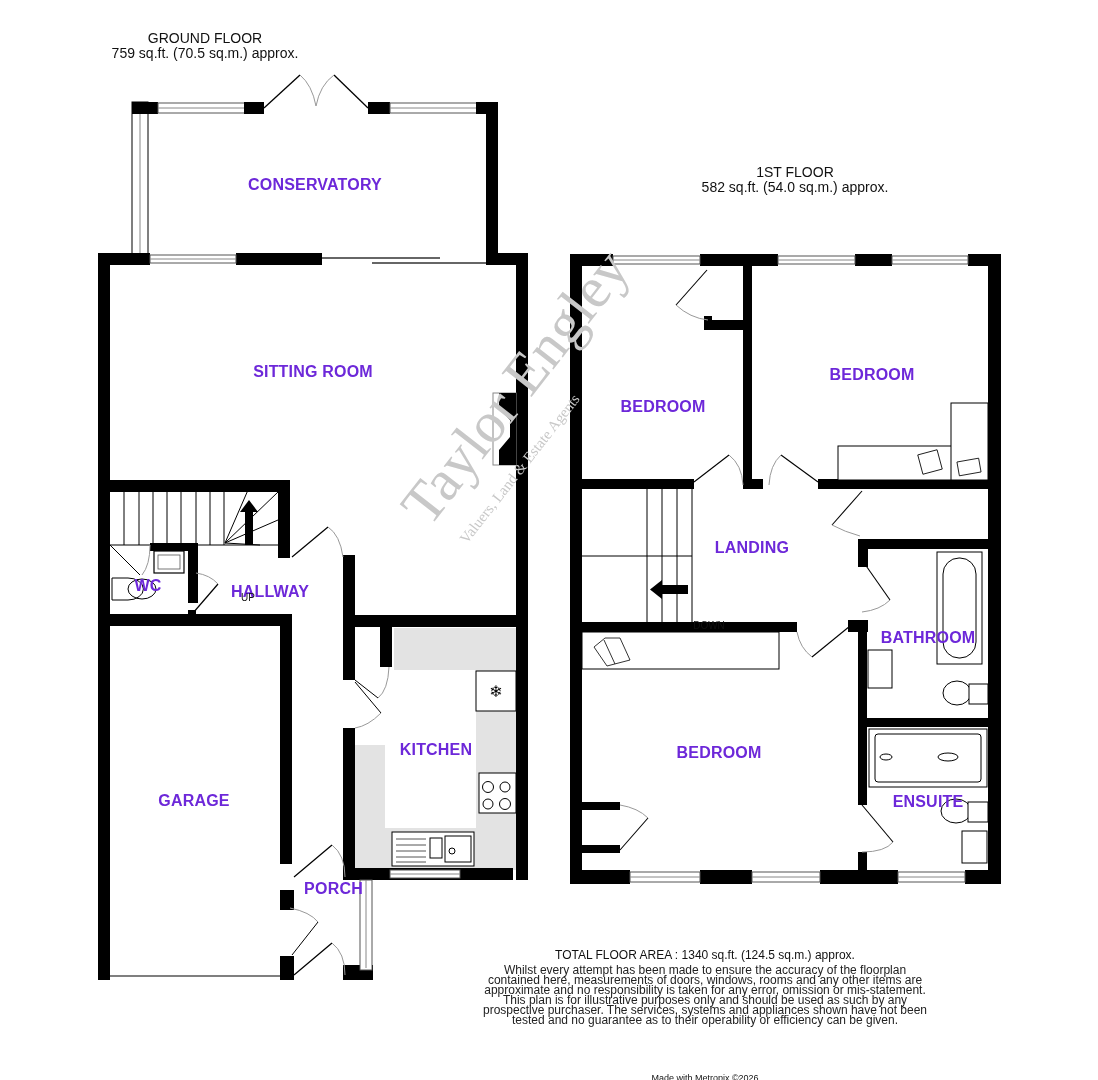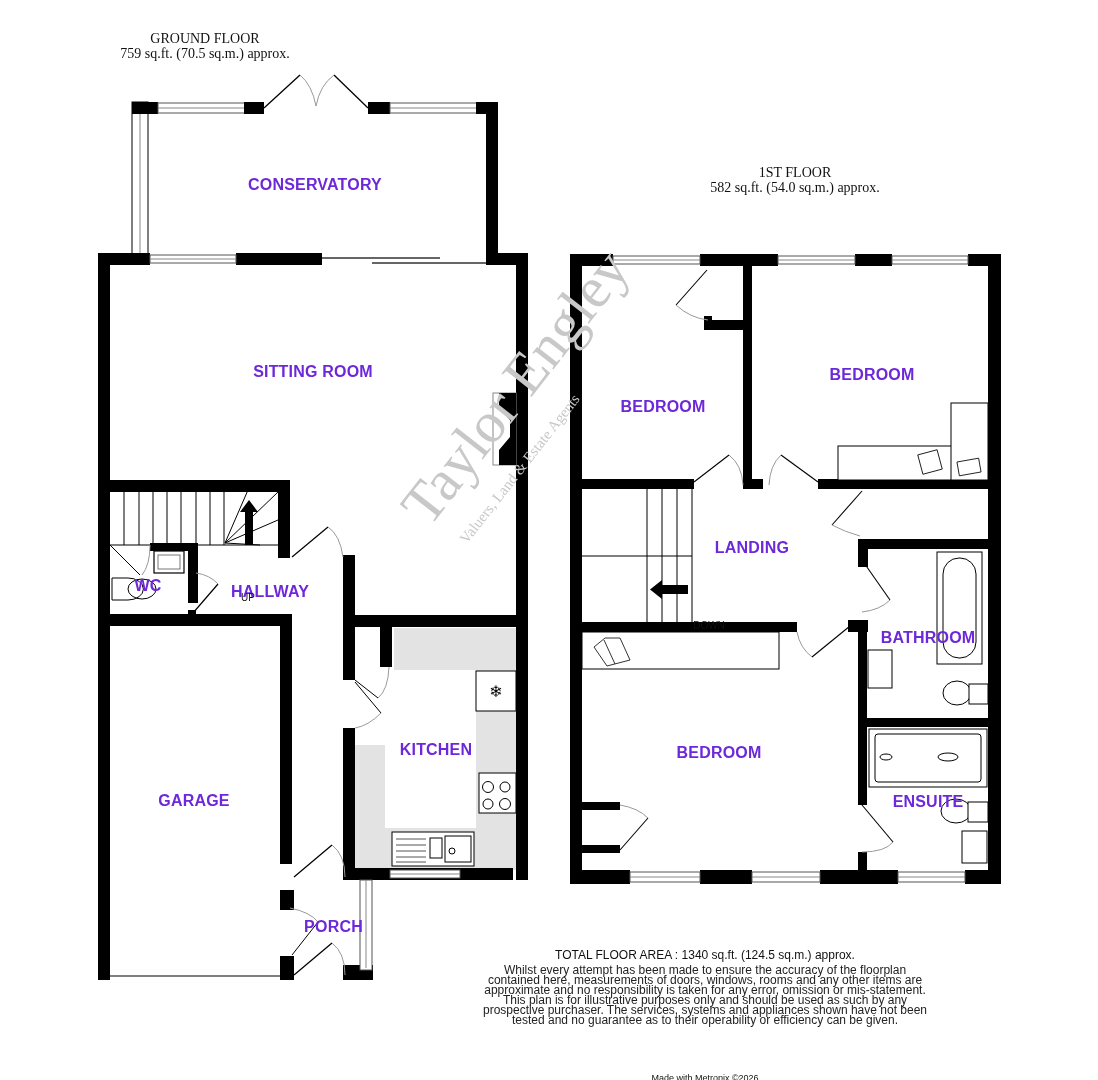--- a/index.html
+++ b/index.html
@@ -1,19 +1,19 @@
 <!DOCTYPE html>
 <html><head>
 <meta charset="utf-8">
 <style>
   html, body { margin: 0; padding: 0; background: #ffffff; }
   body { width: 1098px; height: 1080px; position: relative; overflow: hidden;
          font-family: "Liberation Sans", sans-serif; color: #111; }
   .abs { position: absolute; }
-  .floor-caption { text-align: center; font-size: 14px; line-height: 15px; color: #111; font-family: Liberation Serif, serif; }
+  .floor-caption { text-align: center; font-size: 14px; line-height: 15px; color: #111; }
   .floor-caption span { display: block; }
   svg.plan { position: absolute; left: 0; top: 0; }
   .room-label { position: absolute; font-weight: bold; font-size: 16px; letter-spacing: 0.2px;
                 white-space: nowrap; transform: translate(-50%, -50%); color: #6d28d9; }
   .small-label { position: absolute; font-size: 10px; transform: translate(-50%, -50%); color: #111; margin-top: 35px; }
   .footer { position: absolute; left: 480px; top: 948px; width: 450px; text-align: center; }
   .footer .total { font-size: 12px; margin-bottom: 3px; }
   .footer .disclaimer { font-size: 12px; line-height: 10px; color: #222; }
   .footer .credit { font-size: 9px; line-height: 11px; margin-top: 48px; }
   .watermark { position: absolute; color: #c8c8c8; font-family: "Liberation Serif", serif;
@@ -303,21 +303,21 @@
 
 <div class="watermark" style="left:440px; top:470px; font-size:58px; transform: rotate(-52deg);">Taylor Engley</div>
 <div class="watermark" style="left:470px; top:530px; font-size:15px; transform: rotate(-52deg);">Valuers, Land &amp; Estate Agents</div>
 
 <div class="room-label" style="left:315px; top:185px;">CONSERVATORY</div>
 <div class="room-label" style="left:313px; top:372px;">SITTING ROOM</div>
 <div class="room-label" style="left:148px; top:586px; font-size:16px;">WC</div>
 <div class="room-label" style="left:270px; top:592px;">HALLWAY</div>
 <div class="room-label" style="left:436px; top:750px;">KITCHEN</div>
 <div class="room-label" style="left:194px; top:801px;">GARAGE</div>
-<div class="room-label" style="left:326px; top:927px;padding-left:15px;">PORCH</div>
+<div class="room-label" style="left:326px; top:889px;padding-left:15px;">PORCH</div>
 <div class="small-label" style="left:248px; top:562px;">UP</div>
 
 <div class="room-label" style="left:663px; top:407px;">BEDROOM</div>
 <div class="room-label" style="left:872px; top:375px;">BEDROOM</div>
 <div class="room-label" style="left:752px; top:548px;">LANDING</div>
 <div class="room-label" style="left:928px; top:638px;">BATHROOM</div>
 <div class="room-label" style="left:719px; top:753px;">BEDROOM</div>
 <div class="room-label" style="left:928px; top:802px;">ENSUITE</div>
 <div class="small-label" style="left:709px; top:590px;">DOWN</div>
 

